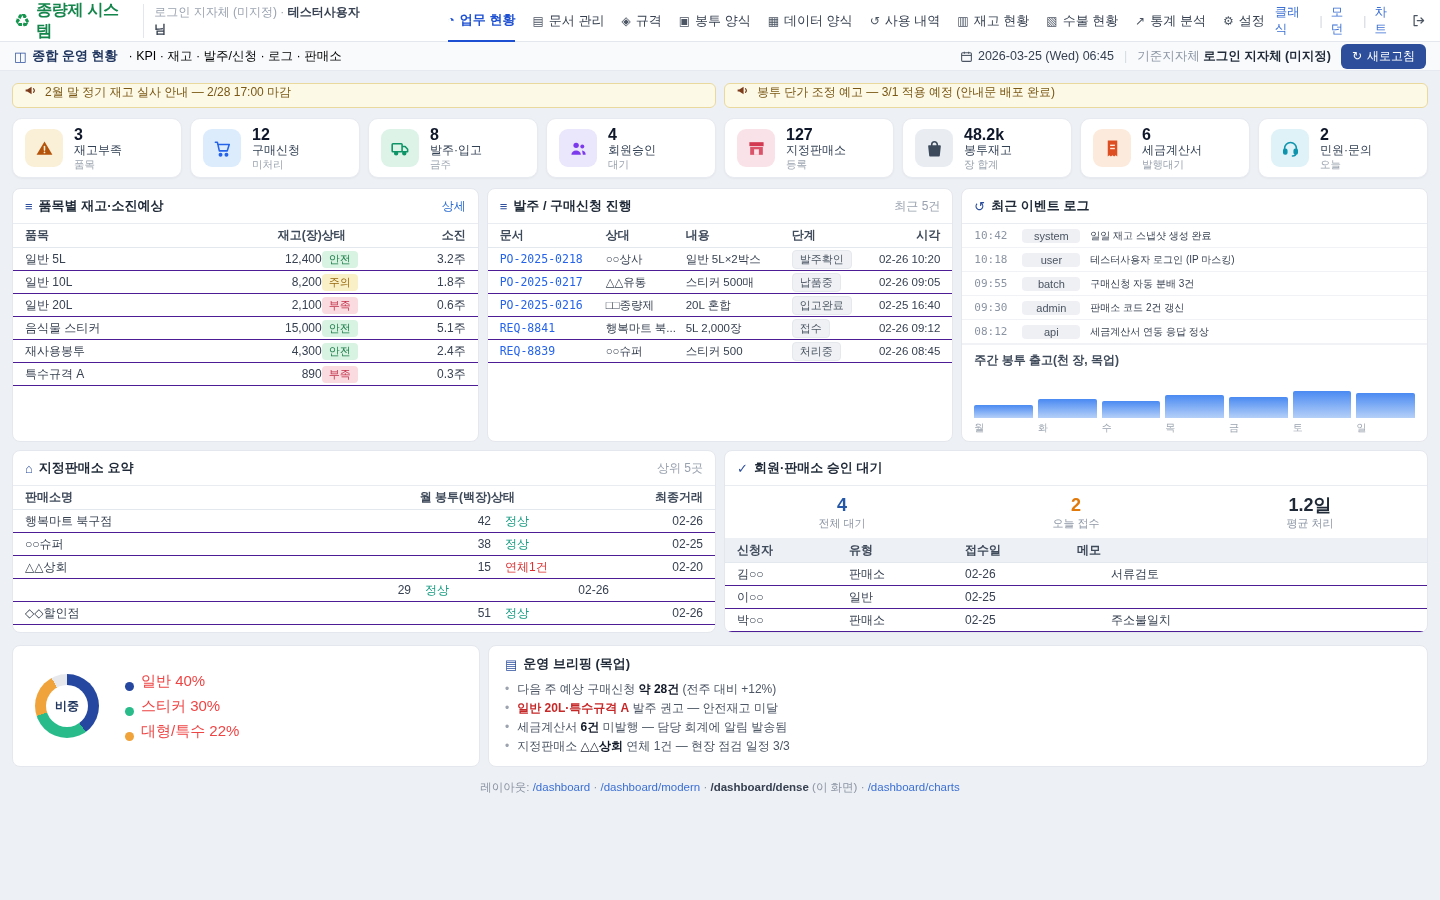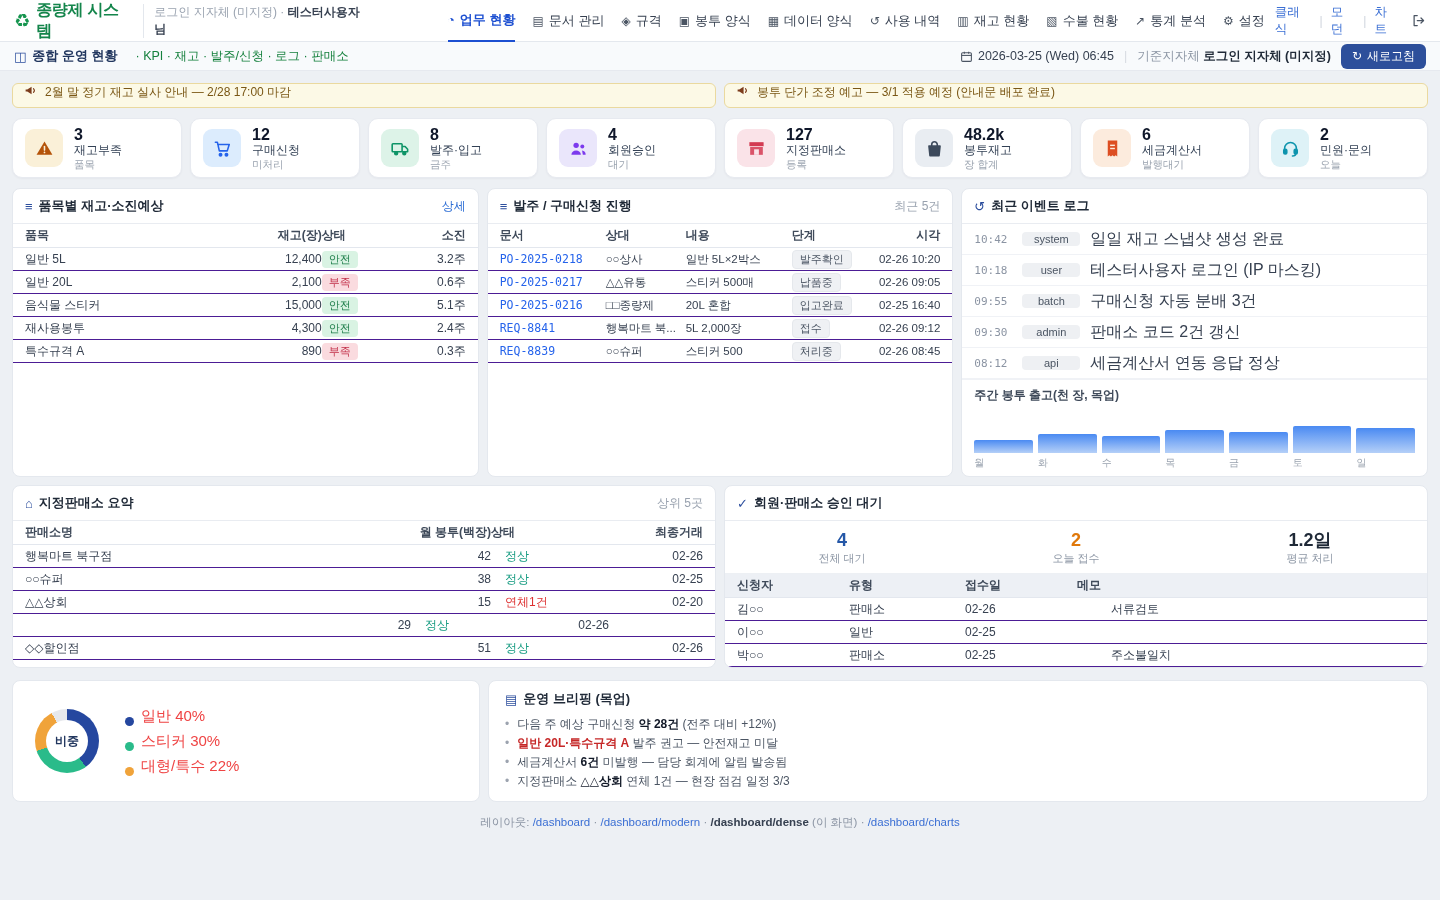--- a/index.html
+++ b/index.html
@@ -21,21 +21,21 @@
   .nav-item.active .nicon{color:#1c4fd1}
   .nav-right{margin-left:auto;display:flex;align-items:center;gap:8px;color:#cfd5dd}
   .view-link{color:#3b6fd4;font-size:12.5px;cursor:pointer}
   .logout{color:#4b5563;display:flex;align-items:center;margin-left:4px;cursor:pointer}
 
   
   .subbar{height:29px;background:#f8fafc;border-bottom:1px solid #e6e9ef;display:flex;align-items:center;padding:0 14px;font-size:12.5px}
   .sub-title{display:flex;align-items:center;gap:6px}
   .sub-title .sicon{color:#2d4f9e;font-size:13px}
   .sub-title b{color:#22375f;font-size:13px}
-  .crumbs{color:#15803d;margin-left:12px}
+  .crumbs{color:#000000;margin-left:5px}
   .sub-right{margin-left:auto;display:flex;align-items:center;gap:10px}
   .dt{display:flex;align-items:center;gap:5px;color:#374151}
   .dt svg{stroke:#4b5563}
   .vdiv{color:#d6dbe2}
   .base-label{color:#8d97a5}
   .base-value{color:#1f2937;font-weight:bold}
   .refresh-btn{background:#2d4f9b;color:#fff;border:none;border-radius:6px;padding:4px 11px;font-size:12px;display:flex;align-items:center;gap:5px;cursor:pointer;font-family:inherit}
 
   
   .content{padding:12px 12px 0}
@@ -78,21 +78,21 @@
   .b-safe{background:#d9f3e3;color:#1d7d49}
   .b-warn{background:#faf0c8;color:#97680e}
   .b-danger{background:#fadbdf;color:#c23049}
   .b-stage{background:#eff1f4;color:#4b5563;border:1px solid #e5e8ec}
   .ok-text{color:#149b80}
   .overdue-text{color:#dd3030}
 
   .ev-row{display:flex;align-items:center;gap:10px;padding:4.5px 12px;border-bottom:1px solid #f0f2f6}
   .ev-time{color:#8b94a3;font-size:11px;width:38px;flex:none}
   .ev-tag{background:#eef0f3;border-radius:4px;padding:1px 0;font-size:11px;color:#4b5563;width:58px;text-align:center;flex:none}
-  .ev-text{font-size:16px;color:#374151}
+  .ev-text{font-size:10px;color:#374151}
 
   .chart-sec{padding:7px 12px 6px;border-top:1px solid #f0f2f6}
   .chart-title{font-size:12px;font-weight:bold;color:#3f4a5a;margin-bottom:22px}
   .bars{display:flex;align-items:flex-end;gap:5px;height:27px}
   .bar-col{flex:1;display:flex;flex-direction:column;justify-content:flex-end;height:100%}
   .bar{background:linear-gradient(180deg,#4a8af2,#b5d0f8);border-radius:2px 2px 0 0;width:100%}
   .bar-labels{display:flex;gap:5px;margin-top:3px}
   .bar-label{flex:1;font-size:10px;color:#9aa3af}
   .bar-label:first-child{text-align:left}
   .bar-label{text-align:left}
@@ -370,20 +370,26 @@
         <span>품목</span>
           <span class="rt">재고(장)</span>
           <span>상태</span>
           <span class="rt">소진</span>
       </div>
       <div class="tr inv-grid">
           <span>일반 5L</span>
           <span class="rt">12,400</span>
           <span><span class="badge b-safe">안전</span></span>
           <span class="rt">3.2주</span>
+        </div>
+      <div class="tr inv-grid">
+          <span>일반 10L</span>
+          <span class="rt">8,200</span>
+          <span><span class="badge b-warn">주의</span></span>
+          <span class="rt">1.8주</span>
         </div>
       <div class="tr inv-grid">
           <span>일반 20L</span>
           <span class="rt">2,100</span>
           <span><span class="badge b-danger">부족</span></span>
           <span class="rt">0.6주</span>
         </div>
       <div class="tr inv-grid">
           <span>음식물 스티커</span>
           <span class="rt">15,000</span>

